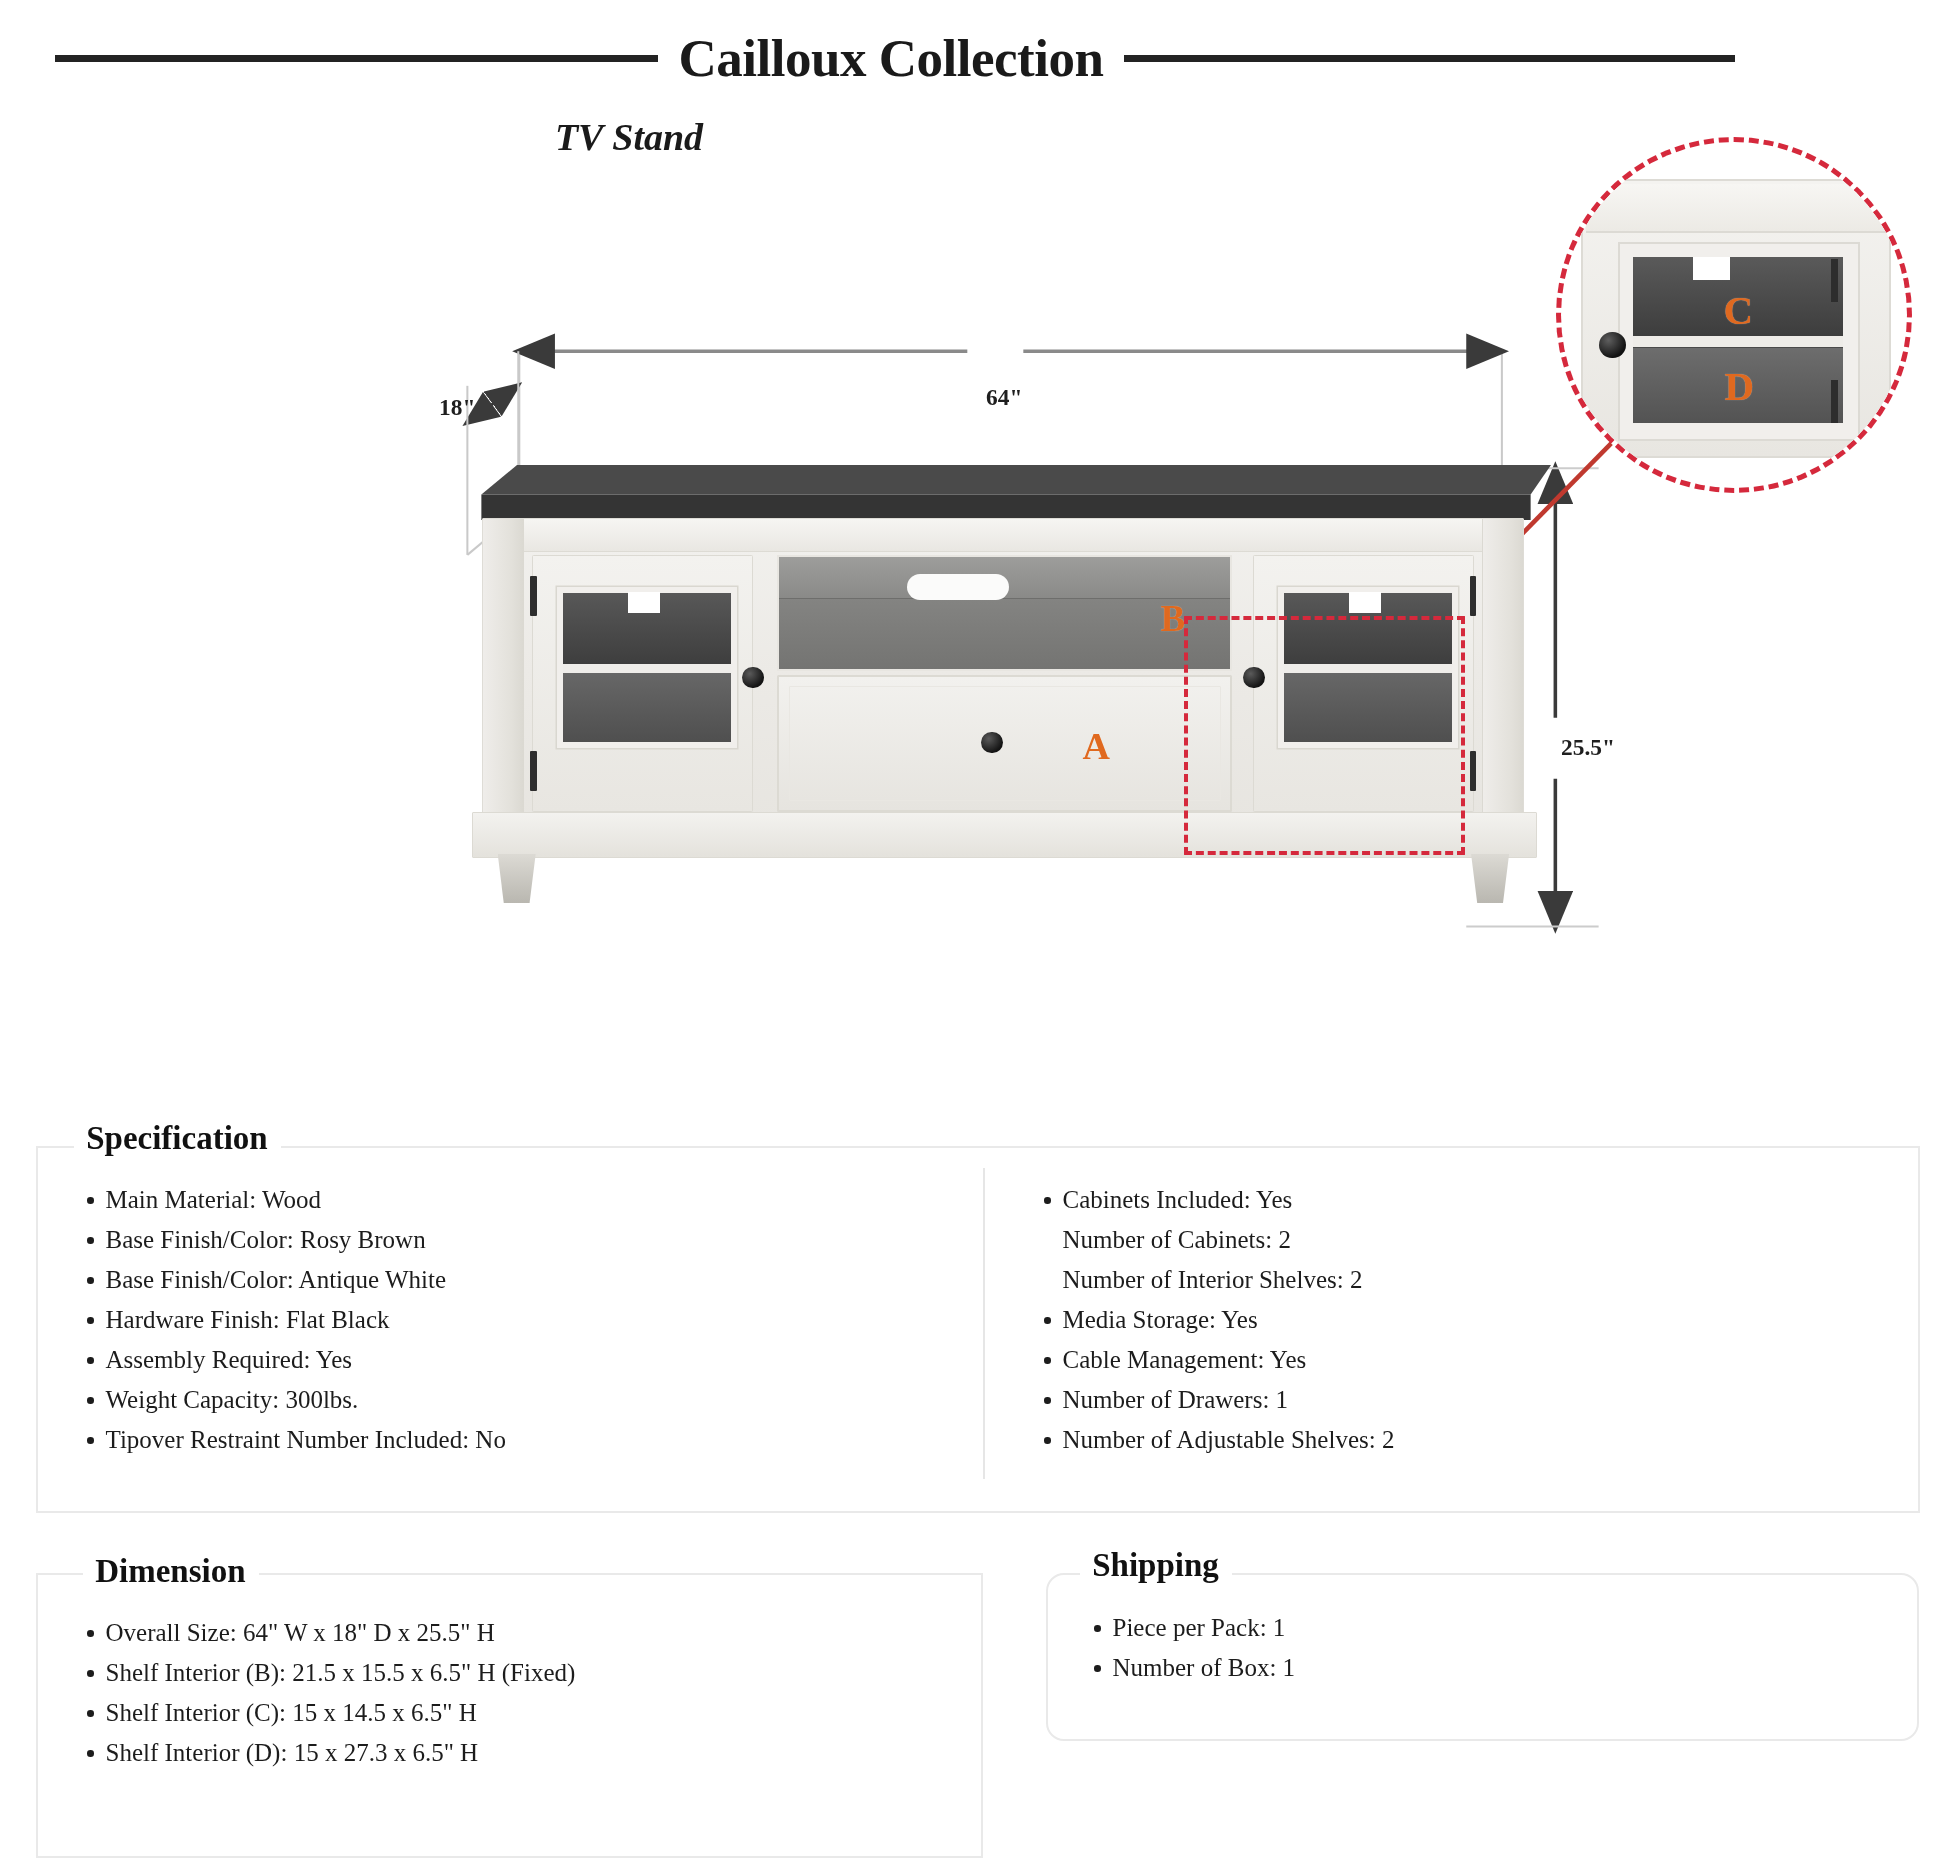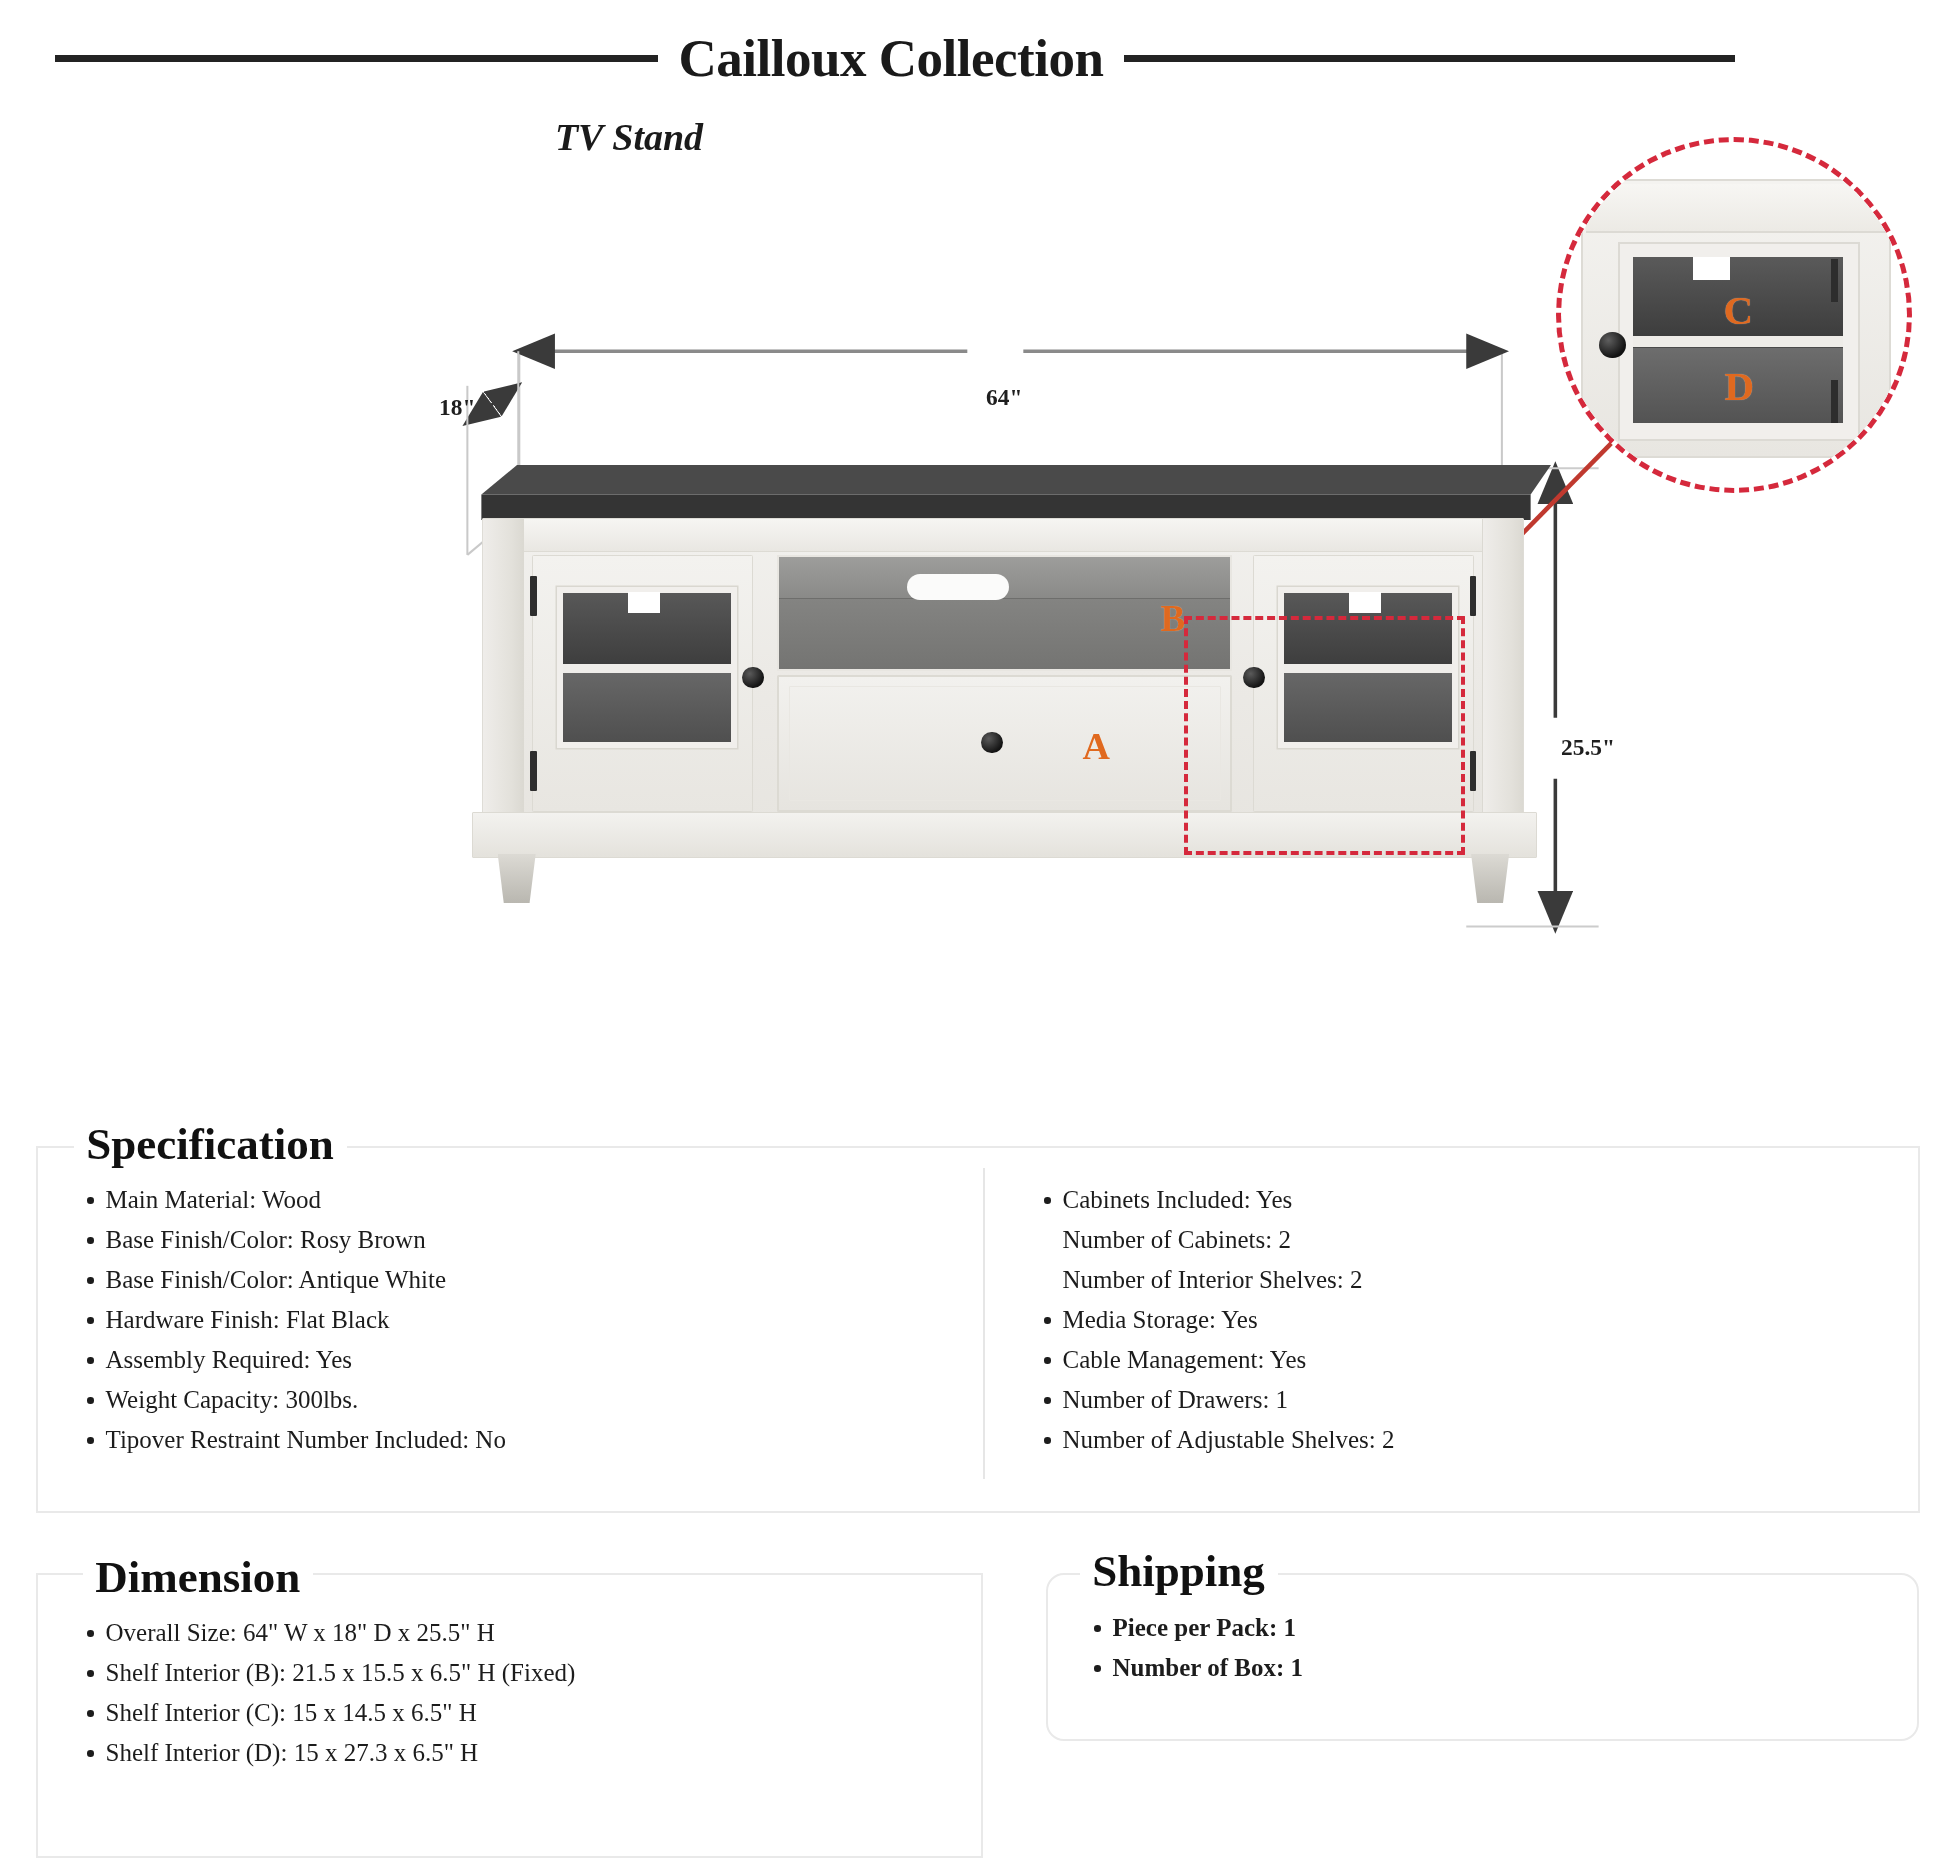--- a/index.html
+++ b/index.html
@@ -336,21 +336,21 @@
   }
   #spec-panel      { left: 36px;  top: 1146px; width: 1884px;  height: 367px; }
   #dimension-panel { left: 36px;  top: 1573px; width: 947px;  height: 285px; }
   #shipping-panel  { left: 1046px;top: 1573px; width: 873px;  height: 168px; border-radius: 18px; }
 
   .panel-heading {
     position: absolute;
     top: -26.5px;
     background: #ffffff;
     padding: 0 13.2px 0 12.2px;
-    font-size: 45px;
+    font-size: 33px;
     font-weight: bold;
     font-family: "Liberation Serif", serif;
     color: #111111;
     white-space: nowrap;
     line-height: 1;
   }
   #spec-panel .panel-heading      { left: 36px; }
   #dimension-panel .panel-heading { left: 45px; margin-top: 6px; }
   #shipping-panel .panel-heading  { left: 32px; }
 
@@ -384,21 +384,21 @@
 
   #spec-col-left  { position: absolute; left: 41px;  top: 32px; width: 835px; }
   #spec-col-right { position: absolute; left: 998px;top: 32px; width: 835px; }
   #spec-divider {
     position: absolute;
     left: 945px; top: 20.4px;
     width: 1.5px; height: 311px;
     background: #e6e6e6;
   }
   #dimension-panel .bullet-list { position: absolute; left: 41px; top: 38px; }
-  #shipping-panel  .bullet-list { position: absolute; left: 38px; top: 33px; font-weight: bold; }
+  #shipping-panel  .bullet-list { position: absolute; left: 38px; top: 33px; }
 </style>
 </head>
 <body>
 
 <div id="header">
   <div id="title-row">
     <div class="title-rule left"></div>
     <div id="page-title">Cailloux Collection</div>
     <div class="title-rule right"></div>
   </div>

